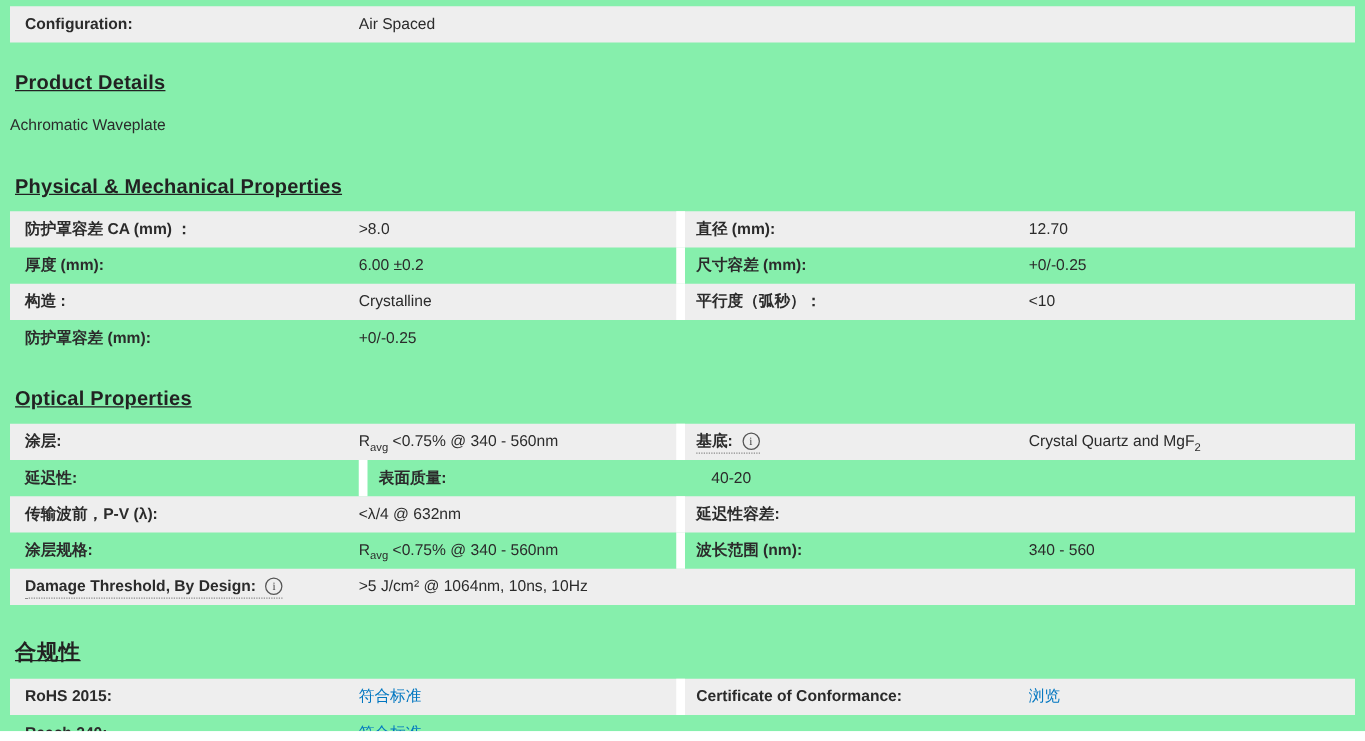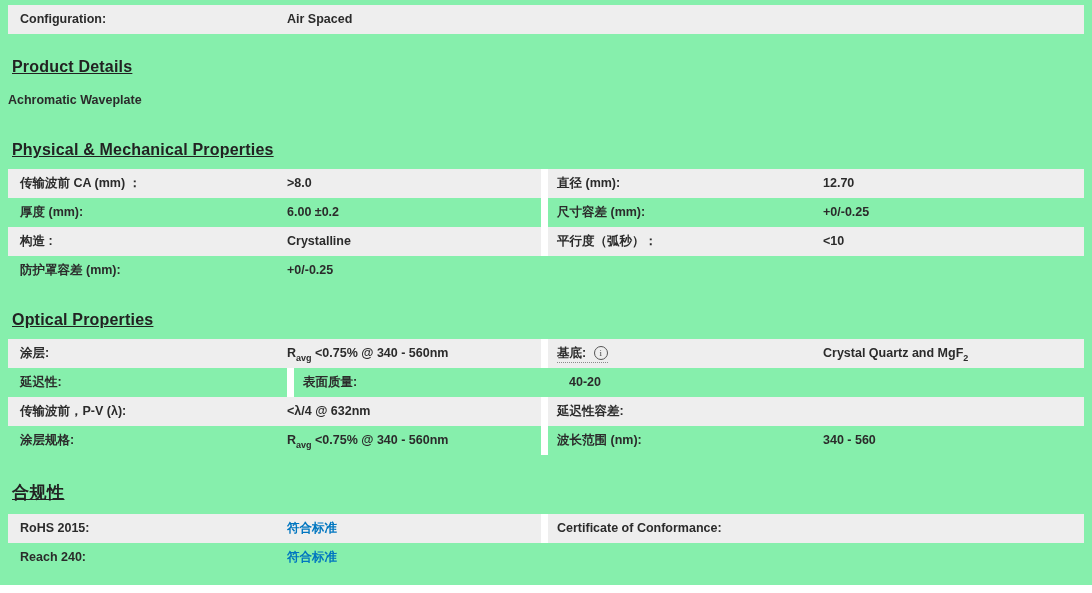--- a/index.html
+++ b/index.html
@@ -26,21 +26,21 @@
   .section-heading.cjk{font-size:17px;font-weight:600;letter-spacing:.5px;}
   .heading-first{margin-top:24px;}
   .link{color:#0076c0;cursor:pointer;text-decoration:none;}
   .dotted{border-bottom:1px dotted #8a8a8a;padding-bottom:2px;}
   .info-icon{
     display:inline-block;width:12px;height:12px;border:1px solid #555;border-radius:50%;
     font-size:9px;line-height:12px;text-align:center;font-weight:400;color:#444;
     margin-left:4px;vertical-align:1px;font-family:"Liberation Serif",serif;
   }
   sub{font-size:9px;}
-  .val{font-weight:700;}
+  .val{font-weight:400;}
 </style>
 </head>
 <body>
 
 <div class="page">
 
   <div class="spec-table">
     <div class="row gray">
       <div class="c1">Configuration:</div>
       <div class="c2 wide val">Air Spaced</div>
@@ -50,21 +50,21 @@
   <div class="section-heading heading-first">Product Details</div>
   <div class="spec-table">
     <div class="row">
       <div class="c2 wide val">Achromatic Waveplate</div>
     </div>
   </div>
 
   <div class="section-heading">Physical &amp; Mechanical Properties</div>
   <div class="spec-table">
     <div class="row gray">
-      <div class="c1">传输波前 CA (mm) ：</div>
+      <div class="c1">防护罩容差 CA (mm) ：</div>
       <div class="c2 val">&gt;8.0</div>
       <div class="c3 pair">直径 (mm):</div>
       <div class="c4 val">12.70</div>
     </div>
     <div class="row">
       <div class="c1">厚度 (mm):</div>
       <div class="c2 val">6.00 ±0.2</div>
       <div class="c3 pair">尺寸容差 (mm):</div>
       <div class="c4 val">+0/-0.25</div>
     </div>
@@ -99,30 +99,39 @@
       <div class="c1">传输波前，P-V (λ):</div>
       <div class="c2 val">&lt;λ/4 @ 632nm</div>
       <div class="c3 pair">延迟性容差:</div>
     </div>
     <div class="row">
       <div class="c1">涂层规格:</div>
       <div class="c2 val">R<sub>avg</sub> &lt;0.75% @ 340 - 560nm</div>
       <div class="c3 pair">波长范围 (nm):</div>
       <div class="c4 val">340 - 560</div>
     </div>
+    <div class="row gray">
+      <div class="c1">
+        <span class="dotted"><span>Damage Threshold, By Design:</span> <span class="info-icon">i</span></span>
+      </div>
+      <div class="c2 wide val">&gt;5 J/cm² @ 1064nm, 10ns, 10Hz</div>
+    </div>
   </div>
 
   <div class="section-heading cjk">合规性</div>
   <div class="spec-table">
     <div class="row gray">
       <div class="c1">RoHS 2015:</div>
       <div class="c2 val">
         <a class="link">符合标准</a>
       </div>
       <div class="c3 pair">Certificate of Conformance:</div>
+      <div class="c4 val">
+        <a class="link">浏览</a>
+      </div>
     </div>
     <div class="row">
       <div class="c1">Reach 240:</div>
       <div class="c2 wide val">
         <a class="link">符合标准</a>
       </div>
     </div>
   </div>
 
 </div>

